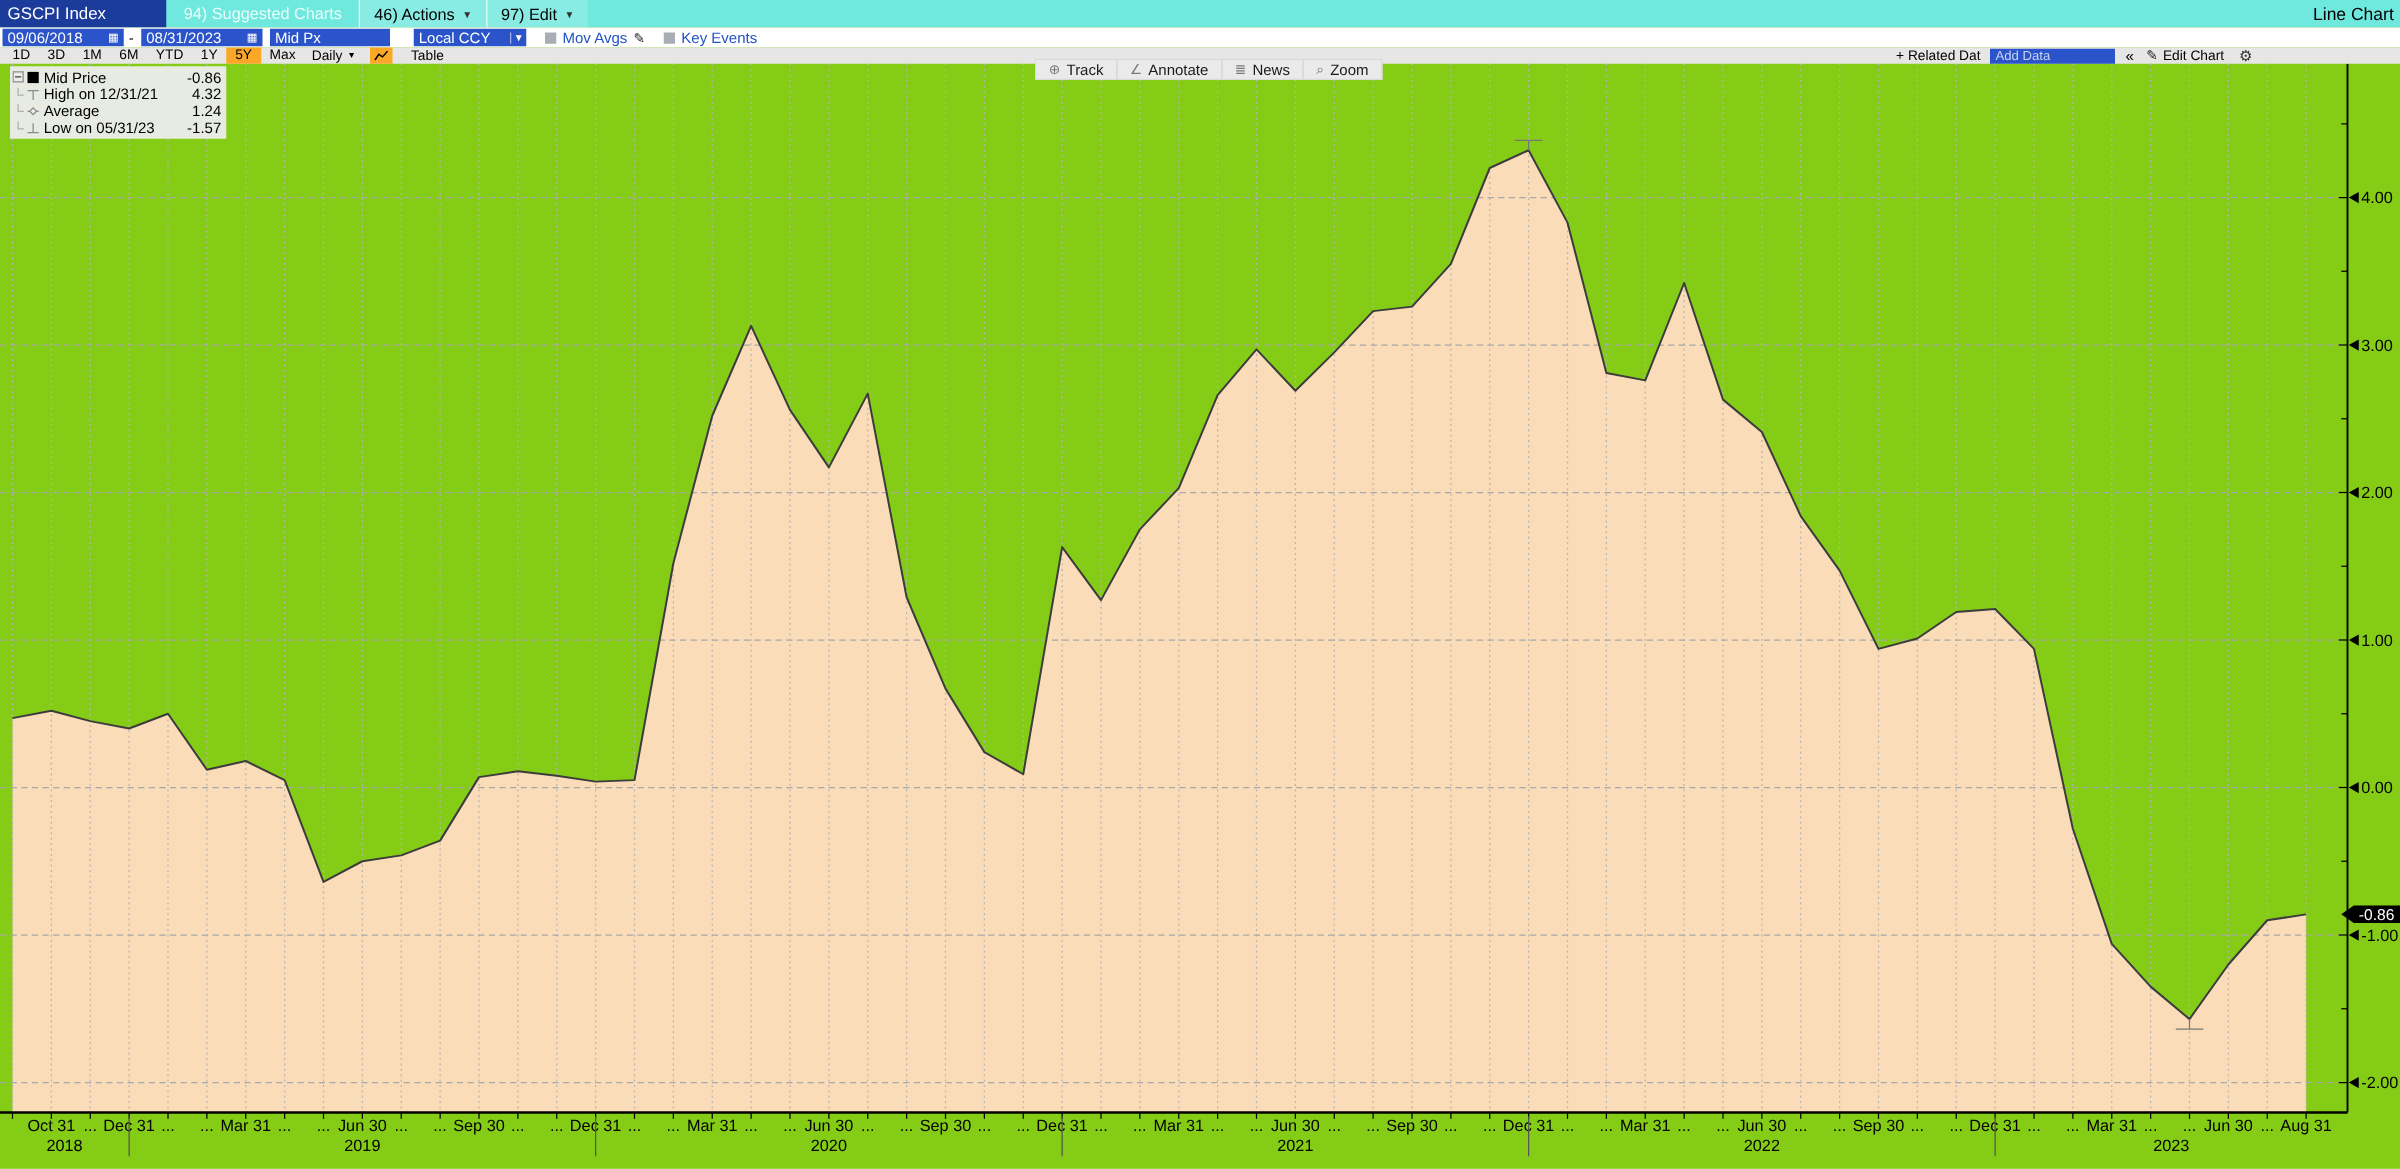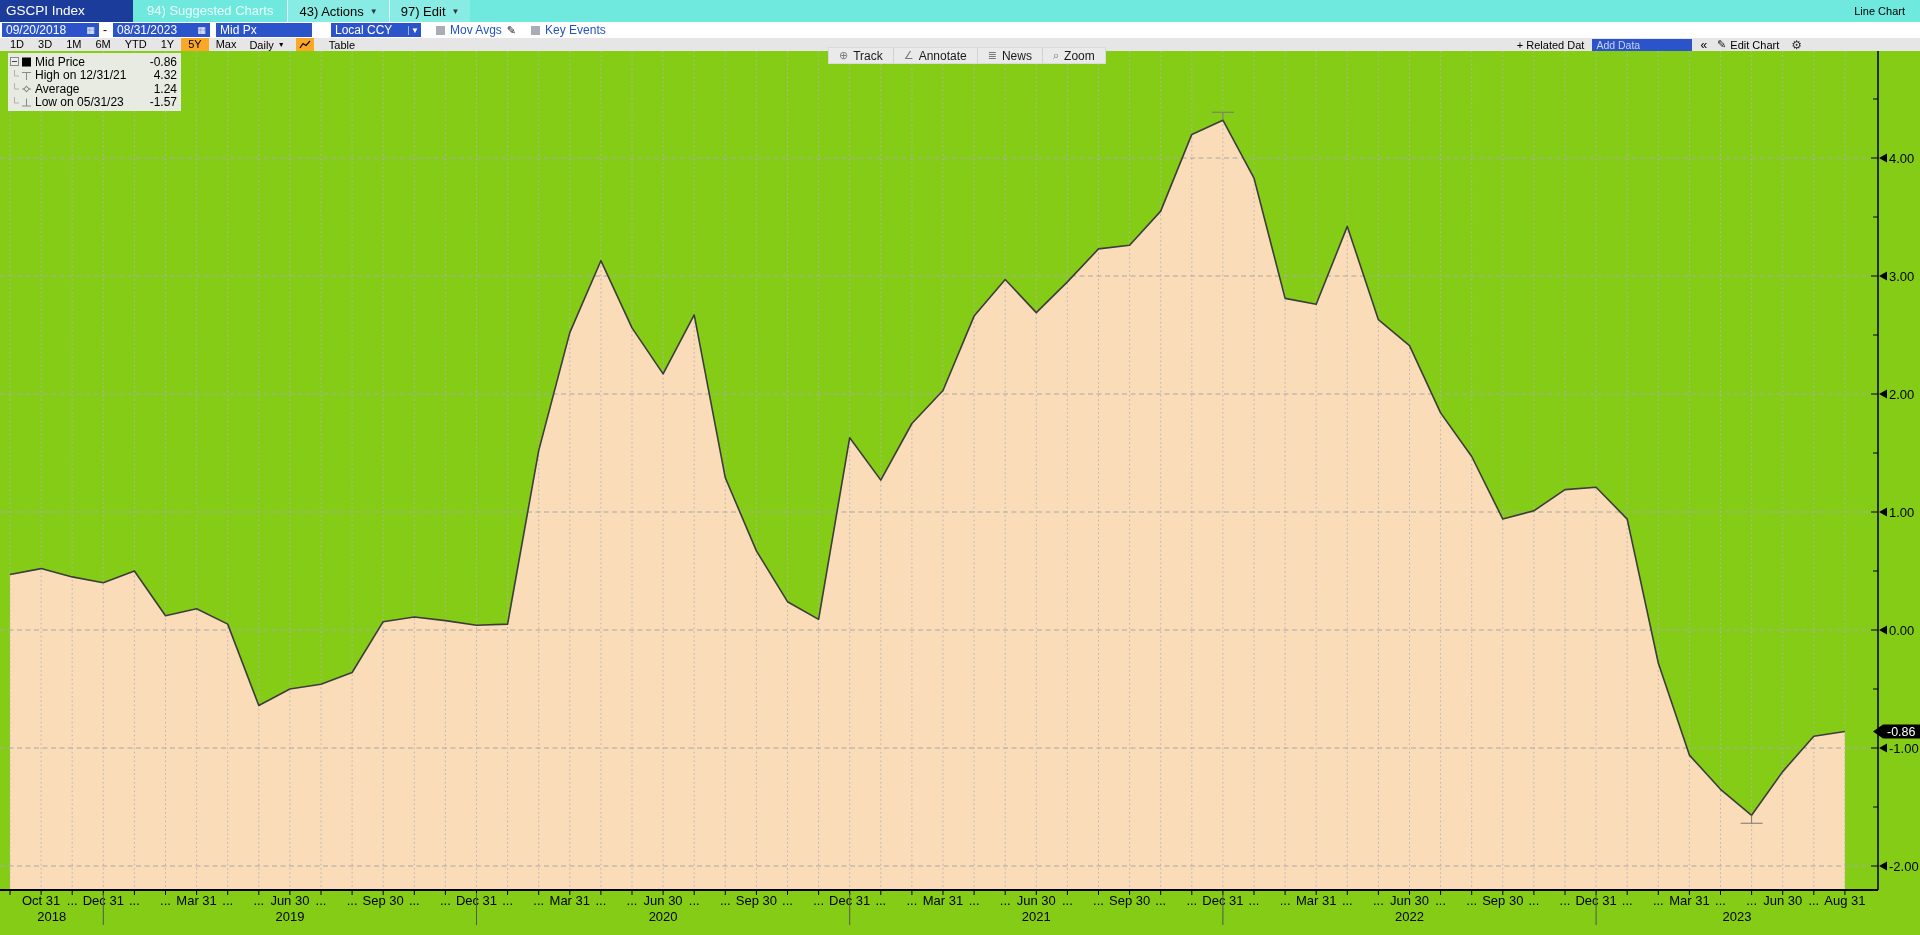--- a/index.html
+++ b/index.html
@@ -7,21 +7,21 @@
 body{font-family:"Liberation Sans",sans-serif;background:#fff;overflow:hidden}
 .screen{position:relative;width:1920px;height:935px;overflow:hidden;background:#84cc16}
 
 
 .row-teal{position:absolute;top:0;left:0;right:0;height:22px;background:#6FE8DE;display:flex;align-items:stretch}
 .sec-box{width:133px;background:#1C3C9C;color:#fff;font-size:13.5px;line-height:22px;padding-left:6px}
 .suggested{color:#E9FEFA;font-size:13px;line-height:22px;padding:0 14px}
 .menu-btn{display:flex;align-items:center;padding:0 11px;font-size:13px;color:#000;border-left:1px solid rgba(255,255,255,.8);background:rgba(255,255,255,.18);cursor:default}
 .menu-btn:last-of-type{border-right:1px solid rgba(255,255,255,.8)}
 .caret{font-size:8px;margin-left:6px;color:#333}
-.chart-type{margin-left:auto;font-size:11px;color:#000;line-height:22px;padding-right:15px}
+.chart-type{margin-left:auto;font-size:14px;color:#000;line-height:22px;padding-right:5px}
 
 
 .row-white{position:absolute;top:22px;left:0;right:0;height:16px;background:#fff;display:flex;align-items:center;font-size:12px}
 .bluebox{background:#2B54CA;color:#fff;height:14px;display:flex;align-items:center;padding:0 4px}
 .datebox{width:97px;justify-content:space-between;margin-left:2px}
 .cal-ic{color:#fff;font-size:9px;line-height:9px}
 .dash{margin:0 4px}
 .fieldbox{width:96px;margin-left:6px}
 .ccybox{width:90px;margin-left:19px;padding:0}
 .ccy-lb{flex:1;padding-left:4px}
@@ -61,33 +61,33 @@
 </style>
 </head>
 <body>
 
 <div class="screen">
 
   <div class="row-teal">
     <div class="sec-box">GSCPI Index</div>
     <div class="suggested">94) Suggested Charts</div>
     <div class="menu-btn">
-      <span>43) Actions</span>
+      <span>46) Actions</span>
       <span class="caret">▼</span>
     </div>
     <div class="menu-btn">
       <span>97) Edit</span>
       <span class="caret">▼</span>
     </div>
     <div class="chart-type">Line Chart</div>
   </div>
 
   <div class="row-white">
     <div class="bluebox datebox">
-      <span>09/20/2018</span>
+      <span>09/06/2018</span>
       <span class="cal-ic">▦</span>
     </div>
     <span class="dash">-</span>
     <div class="bluebox datebox">
       <span>08/31/2023</span>
       <span class="cal-ic">▦</span>
     </div>
     <div class="bluebox fieldbox">
       <span>Mid Px</span>
     </div>

